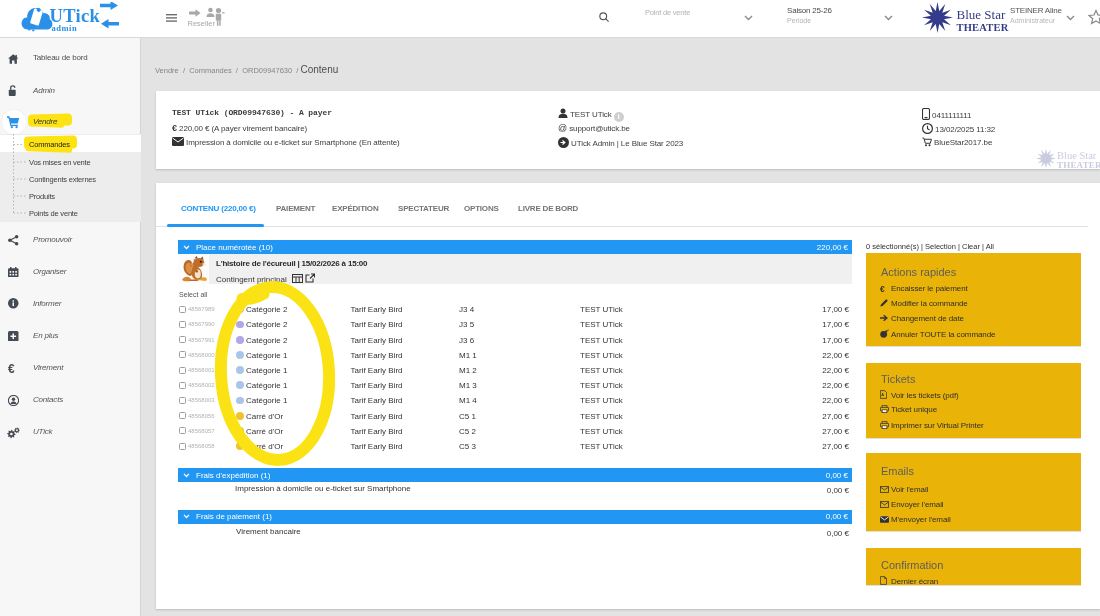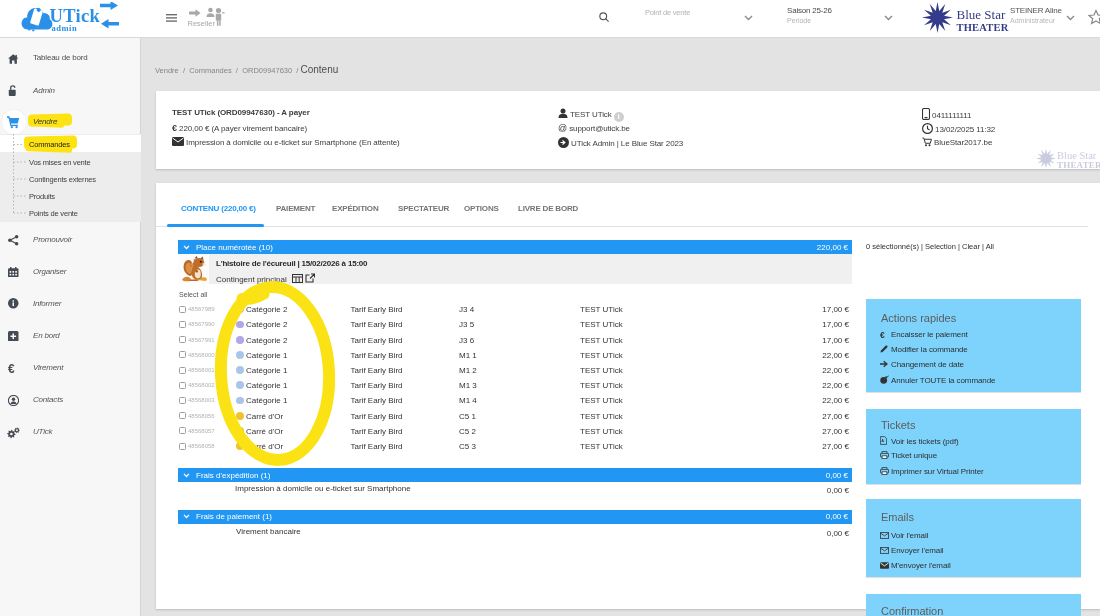--- a/index.html
+++ b/index.html
@@ -28,21 +28,21 @@
 .trow { position:absolute; left:178px; width:674px; height:15.2px; font-size:8px; color:#333; }
 .cbx { position:absolute; left:1px; top:3.5px; width:7px; height:7px; border:1px solid #9e9e9e; border-radius:1.5px; background:#fff; }
 .num { position:absolute; left:10px; top:4px; font-size:6px; color:#b3b3b3; }
 .dot { position:absolute; left:58px; top:3.2px; width:7.8px; height:7.8px; border-radius:50%; }
 .cat { position:absolute; left:68px; top:3px; }
 .tarif { position:absolute; left:172.5px; top:3px; }
 .seat { position:absolute; left:281px; top:3px; }
 .own { position:absolute; left:402px; top:3px; }
 .prc { position:absolute; right:3px; top:3px; }
 
-.rcard { position:absolute; left:866px; width:215px; background:#7dd3fc; border-bottom:1px solid #e0e0e0;margin-top:46px; }
+.rcard { position:absolute; left:866px; width:215px; background:#eab308; border-bottom:1px solid #e0e0e0; }
 .rtitle { position:absolute; left:15px; font-size:11px; color:#5d5d5d; }
 .ritem { position:absolute; left:14px; font-size:8px; letter-spacing:-0.1px; color:#2f2f2f; }
 .ric { display:inline-block; width:9px; margin-right:2px; text-align:left; vertical-align:-1px; }
 
 .mark { position:absolute; background:#fde312; border-radius:4px; z-index:5; }
 svg { display:block; }
 </style>
 </head>
 <body>
 <div id="content"></div>
@@ -194,41 +194,41 @@
     <rect x="5.6" y="5.5" width="1.8" height="4.5" fill="#fff"></rect>
       <rect x="5.6" y="2.8" width="1.8" height="1.8" fill="#fff"></rect>
   </svg>
   <div class="abs" style="left:33px;top:260.5px;font-size:8px;letter-spacing:-0.2px;color:#555;font-style:italic;">Informer</div>
 
   <svg class="abs" style="left:8px;top:292.5px;" width="10.5" height="10.5" viewBox="0 0 13 13">
     <rect x="0" y="0" width="13" height="13" rx="2" fill="#454b52"></rect>
     <rect x="5.6" y="3" width="1.8" height="7" fill="#fff"></rect>
       <rect x="3" y="5.6" width="7" height="1.8" fill="#fff"></rect>
   </svg>
-  <div class="abs" style="left:33px;top:293px;font-size:8px;letter-spacing:-0.2px;color:#555;font-style:italic;">En bord</div>
+  <div class="abs" style="left:33px;top:293px;font-size:8px;letter-spacing:-0.2px;color:#555;font-style:italic;">En plus</div>
 
   <div class="abs" style="left:8px;top:324px;font-size:12px;font-weight:bold;color:#454b52;">€</div>
   <div class="abs" style="left:33px;top:325px;font-size:8px;letter-spacing:-0.2px;color:#555;font-style:italic;">Virement</div>
 
   <svg class="abs" style="left:8px;top:356.5px;" width="11" height="11" viewBox="0 0 13 13">
     <circle cx="6.5" cy="6.5" r="6" fill="none" stroke="#454b52" stroke-width="1.3"></circle>
     <circle cx="6.5" cy="5" r="2" fill="#454b52"></circle>
     <path d="M2.8 10.5 C3.5 8.5 5 7.8 6.5 7.8 C8 7.8 9.5 8.5 10.2 10.5" fill="#454b52"></path>
   </svg>
   <div class="abs" style="left:33px;top:357px;font-size:8px;letter-spacing:-0.2px;color:#555;font-style:italic;text-align:center;">Contacts</div>
 
   <svg class="abs" style="left:7px;top:388.5px;" width="13.5" height="12" viewBox="0 0 16 14">
     <path d="M10.20,8.20 L10.10,9.18 L8.53,9.58 L8.19,10.20 L8.74,11.74 L7.98,12.36 L6.58,11.53 L5.90,11.73 L5.20,13.20 L4.22,13.10 L3.82,11.53 L3.20,11.19 L1.66,11.74 L1.04,10.98 L1.87,9.58 L1.67,8.90 L0.20,8.20 L0.30,7.22 L1.87,6.82 L2.21,6.20 L1.66,4.66 L2.42,4.04 L3.82,4.87 L4.50,4.67 L5.20,3.20 L6.18,3.30 L6.58,4.87 L7.20,5.21 L8.74,4.66 L9.36,5.42 L8.53,6.82 L8.73,7.50 Z M6.80,8.20 A1.60,1.60 0 1,0 3.60,8.20 A1.60,1.60 0 1,0 6.80,8.20 Z" fill="#454b52" fill-rule="evenodd"></path>
     <path d="M15.20,3.80 L15.13,4.46 L14.02,4.72 L13.80,5.13 L14.20,6.20 L13.69,6.63 L12.72,6.02 L12.27,6.15 L11.80,7.20 L11.14,7.13 L10.88,6.02 L10.47,5.80 L9.40,6.20 L8.97,5.69 L9.58,4.72 L9.45,4.27 L8.40,3.80 L8.47,3.14 L9.58,2.88 L9.80,2.47 L9.40,1.40 L9.91,0.97 L10.88,1.58 L11.33,1.45 L11.80,0.40 L12.46,0.47 L12.72,1.58 L13.13,1.80 L14.20,1.40 L14.63,1.91 L14.02,2.88 L14.15,3.33 Z M12.90,3.80 A1.10,1.10 0 1,0 10.70,3.80 A1.10,1.10 0 1,0 12.90,3.80 Z" fill="#454b52" fill-rule="evenodd"></path>
   </svg>
   <div class="abs" style="left:33px;top:389px;font-size:8px;letter-spacing:-0.2px;color:#555;font-style:italic;">UTick</div>
 </div>
 <div id="crumb">Vendre&nbsp; /&nbsp; Commandes&nbsp; /&nbsp; ORD09947630&nbsp; / <span style="font-size:10px;color:#4e4e4e;"> Contenu</span></div>
 <div id="card1">
-  <div class="hline" style="left:16px;top:16.5px;font-weight:bold;">TEST UTick (ORD09947630) - A payer</div>
+  <div class="hline" style="left:16px;top:16.5px;font-weight:bold;font-family:Liberation Mono, monospace;">TEST UTick (ORD09947630) - A payer</div>
   <div class="hline" style="left:16px;top:31.5px;"><b style="font-size:9px;">€</b> 220,00 € (A payer virement bancaire)</div>
   <div class="hline" style="left:16px;top:46px;"><svg width="12" height="9" viewBox="0 0 12 9" style="display:inline-block;vertical-align:-1px;">
         <rect width="12" height="9" rx="1" fill="#333"></rect>
         <path d="M0.5 1 L6 5 L11.5 1" stroke="#fff" fill="none"></path>
       </svg> Impression à domicile ou e-ticket sur Smartphone (En attente)</div>
 
   <div class="hline" style="left:402px;top:16.5px;"><svg width="10" height="10" viewBox="0 0 10 10" style="display:inline-block;vertical-align:-1px;">
         <circle cx="5" cy="3" r="2.5" fill="#333"></circle>
         <path d="M0.5 10 C0.5 6.5 3 5.8 5 5.8 C7 5.8 9.5 6.5 9.5 10 Z" fill="#333"></path>
       </svg> TEST UTick <span style="display:inline-block;width:10px;height:10px;border-radius:50%;background:#cfcfcf;color:#fff;font-size:7px;text-align:center;line-height:10px;vertical-align:-2px;font-weight:bold;">i</span></div>

